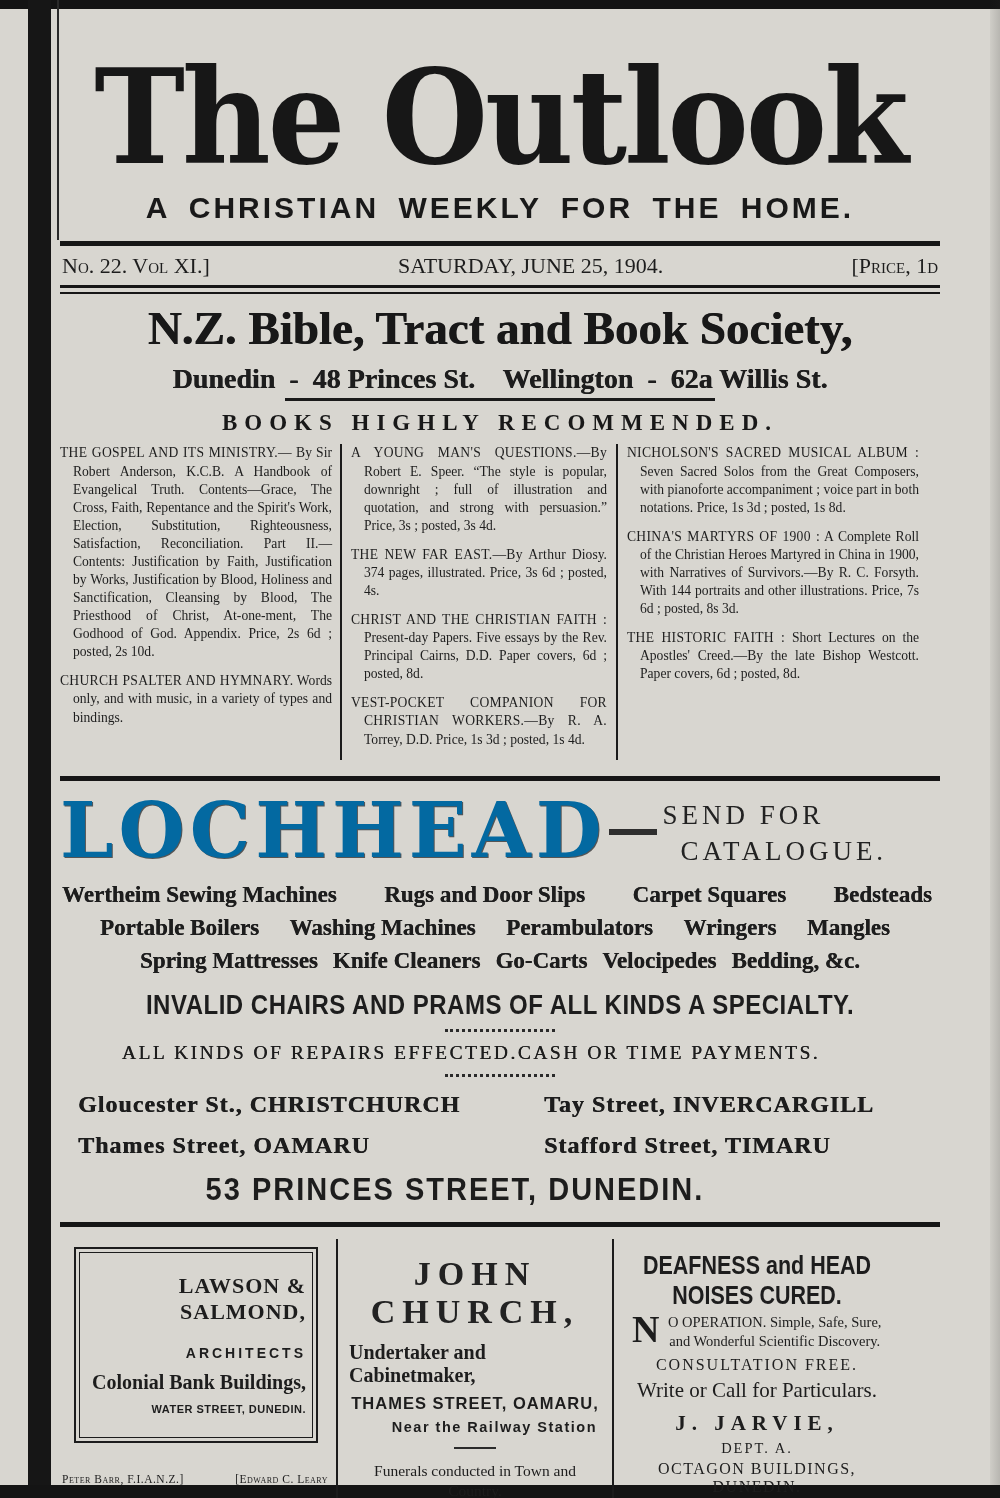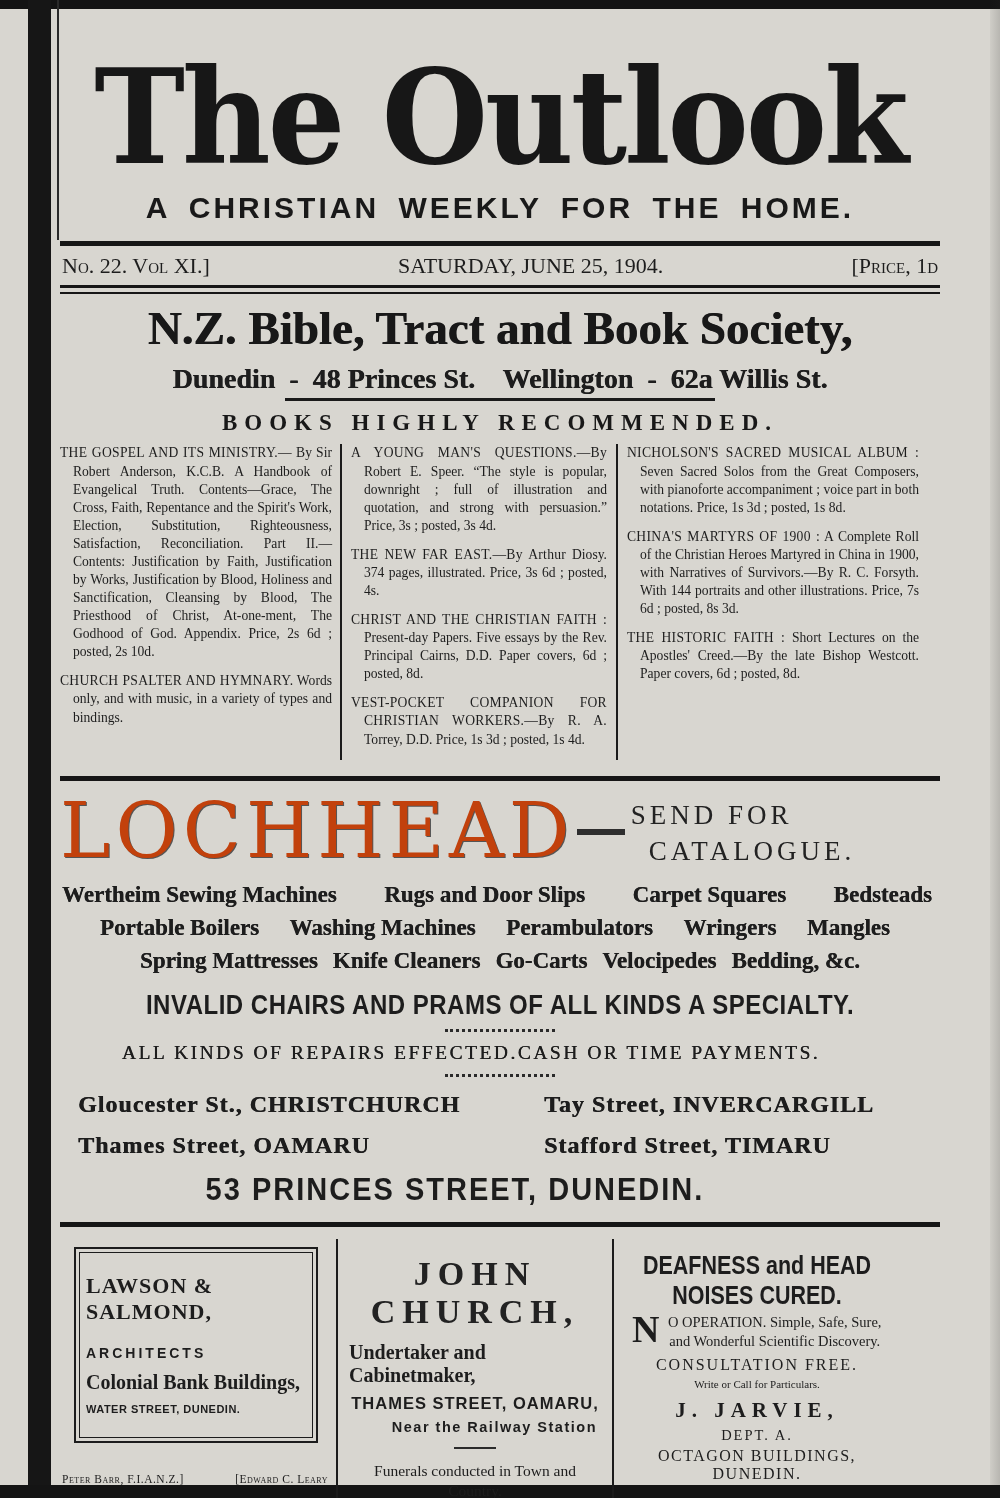--- a/index.html
+++ b/index.html
@@ -43,22 +43,22 @@
   .book-cols{display:flex;margin-top:8px;min-height:248px;}
   .bcol{font-size:13.6px;line-height:1.33;text-align:justify;}
   .bcol-1{width:272px;padding-right:8px;}
   .bcol-2{width:256px;padding:0 9px;border-left:2px solid #1b1b1b;border-right:2px solid #1b1b1b;}
   .bcol-3{width:292px;padding-left:9px;}
   .entry{margin:0 0 11px 0;padding-left:13px;text-indent:-13px;}
   .entry .lead{letter-spacing:0.3px;}
 
   
   .loch-head{display:flex;align-items:flex-start;margin-top:14px;}
-  .loch-name{font-family:"DejaVu Serif",serif;font-weight:normal;font-size:76px;line-height:0.95;
-      letter-spacing:5px;color:#c2410c;text-shadow:1px 1px 0 #555;}
+  .loch-name{font-family:"DejaVu Serif",serif;font-weight:bold;font-size:76px;line-height:0.95;
+      letter-spacing:5px;color:#0369a1;text-shadow:1px 1px 0 #555;}
   .loch-dash{width:48px;border-top:6px solid #2e2e2e;margin:34px 6px 0 2px;}
   .loch-tag{margin-top:2px;font-size:27px;letter-spacing:4px;line-height:1.35;color:#222;}
   .loch-tag .t2{padding-left:18px;}
   .loch-line{display:flex;justify-content:space-between;font-weight:bold;font-size:23px;
       margin-top:7px;text-shadow:0.3px 0 0 #1d1d1d;}
   .loch-line.l1{padding:6px 8px 0 2px;}
   .loch-line.l2{padding:0 50px 0 40px;}
   .loch-line.l3{padding:0 80px 0 80px;}
   .loch-specialty{margin-top:17px;text-align:center;
       font-family:"Liberation Sans","DejaVu Sans",sans-serif;font-weight:bold;font-size:24px;
@@ -74,21 +74,21 @@
       letter-spacing:2px;padding-right:90px;
       font-family:"Liberation Sans","DejaVu Sans",sans-serif;transform:scaleY(1.1);}
 
   
   .bottom{display:flex;margin-top:12px;min-height:350px;}
   .adcol-1{width:270px;padding-right:6px;}
   .adcol-2{width:252px;padding:0 11px;border-left:2px solid #1b1b1b;border-right:2px solid #1b1b1b;}
   .adcol-3{flex:1;padding:0 52px 0 12px;}
 
   .lawson-box{border:2px solid #1c1c1c;margin:8px 12px 0 14px;padding:3px;}
-  .lawson-inner{border:1px solid #1c1c1c;text-align:left;padding:20px 6px 22px 6px;}
+  .lawson-inner{border:1px solid #1c1c1c;text-align:right;padding:20px 6px 22px 6px;}
   .lawson-name{font-weight:bold;font-size:22px;letter-spacing:1px;}
   .lawson-arch{margin-top:20px;font-family:"Liberation Sans","DejaVu Sans",sans-serif;
       font-weight:bold;font-size:14px;letter-spacing:3px;}
   .lawson-bldg{margin-top:10px;font-weight:bold;font-size:20px;}
   .lawson-street{margin-top:9px;font-family:"Liberation Sans","DejaVu Sans",sans-serif;
       font-weight:bold;font-size:11px;letter-spacing:0.5px;}
 
   .barr-credits{display:flex;justify-content:space-between;margin-top:30px;
       font-size:11.5px;font-variant:small-caps;letter-spacing:0.5px;padding:0 2px;}
 
@@ -102,21 +102,21 @@
   .mini-div{width:42px;border-top:2px solid #2b2b2b;margin:12px auto 0 auto;}
   .moore-p1{margin-top:12px;text-align:center;font-size:15.5px;line-height:1.25;}
 
   .jarvie-head{margin-top:12px;text-align:center;font-family:"Liberation Sans","DejaVu Sans",sans-serif;
       font-weight:bold;font-size:21.5px;letter-spacing:0px;transform:scaleY(1.2);
       transform-origin:top center;}
   .jarvie-p{margin-top:12px;font-size:14.5px;line-height:1.25;text-align:center;}
   .jarvie-p .dropcap{float:left;font-size:38px;line-height:0.78;font-weight:bold;
       padding:2px 2px 0 6px;}
   .jarvie-consult{margin-top:6px;text-align:center;font-size:16px;letter-spacing:2px;}
-  .jarvie-write{margin-top:4px;text-align:center;font-size:11px;}
+  .jarvie-write{margin-top:4px;text-align:center;font-size:21px;}
   .jarvie-name{margin-top:8px;text-align:center;font-weight:bold;font-size:21px;letter-spacing:6px;}
   .jarvie-dept{margin-top:4px;text-align:center;font-size:14.5px;letter-spacing:2px;}
   .jarvie-addr{margin-top:3px;text-align:center;font-size:16px;letter-spacing:1.5px;}
 </style>
 </head>
 <body>
 
 <div class="page">
   <div class="scan-top"></div>
   <div class="scan-left-bar"></div>

